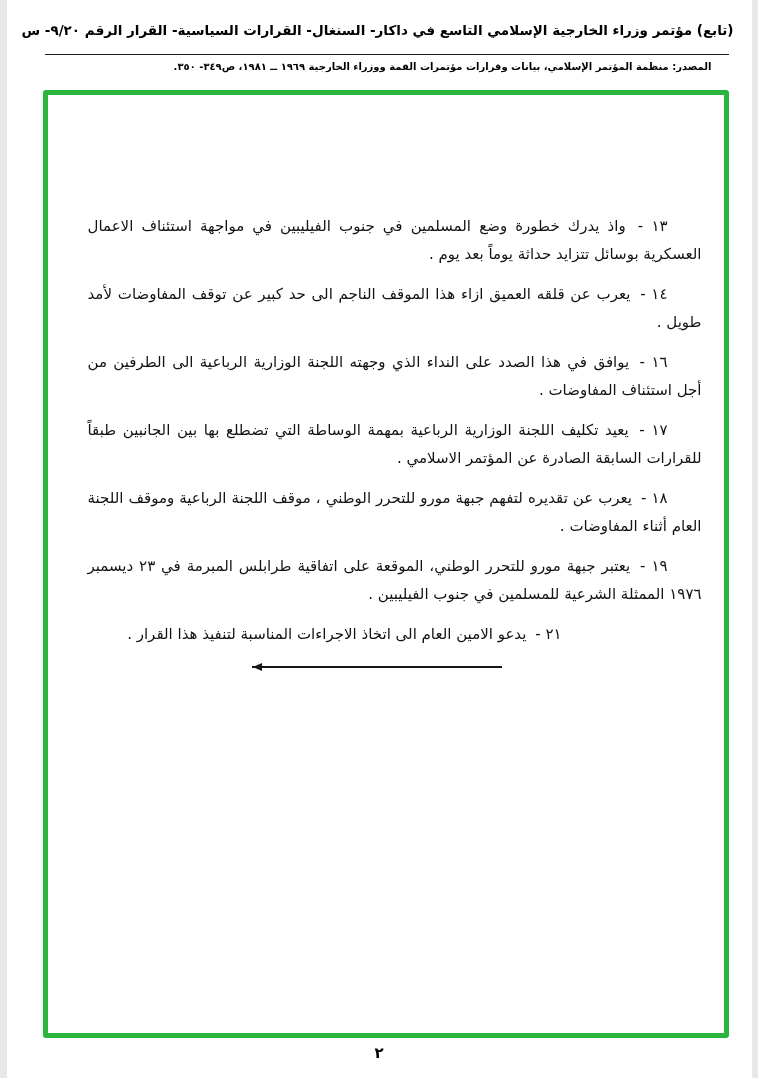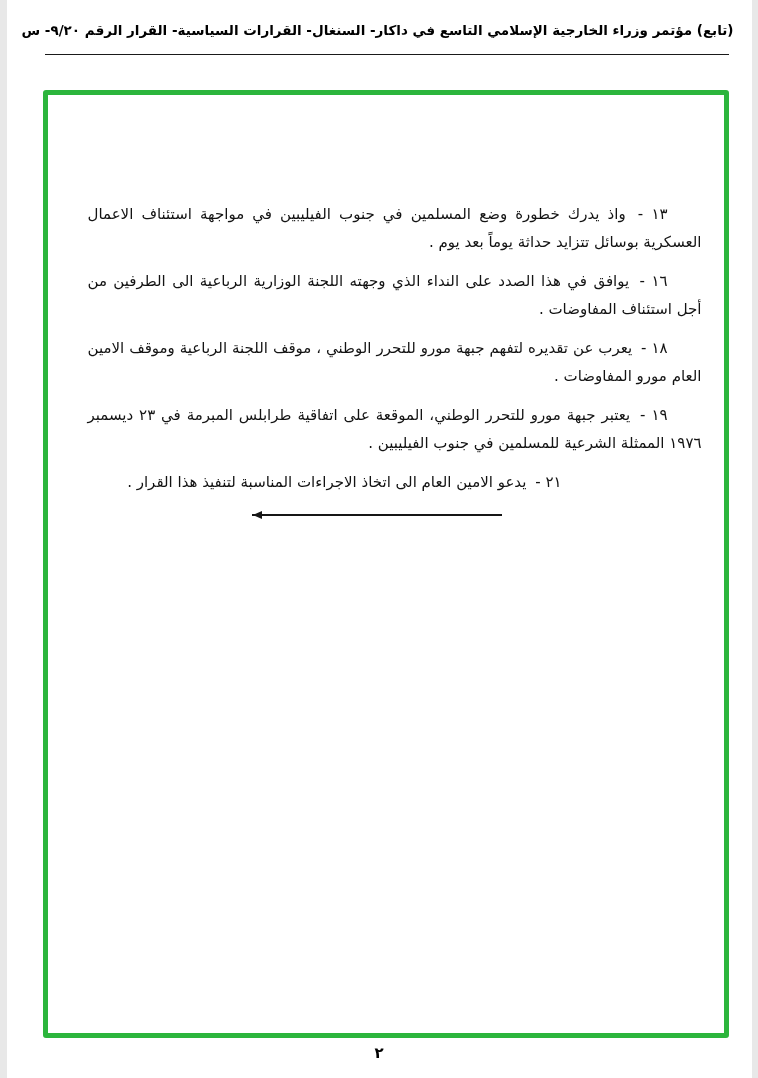--- a/index.html
+++ b/index.html
@@ -59,21 +59,21 @@
     border-radius: 3px;
     background: #ffffff;
   }
   .content {
     position: absolute;
     top: 105px;
     right: 22px;
     left: 40px;
   }
   .para {
-    margin: 0 0 11px 0;
+    margin: 12px 0 11px 0;
     font-size: 15px;
     line-height: 28px;
     text-align: justify;
     text-indent: 34px;
     color: #131313;
   }
   .para .num {
     padding-left: 4px;
   }
   .para.deep-indent {
@@ -107,33 +107,36 @@
 </style>
 </head>
 <body>
 
 <div class="page">
 
   <div class="header-title">(تابع)  مؤتمر وزراء الخارجية الإسلامي التاسع في داكار- السنغال- القرارات السياسية- القرار الرقم ٩/٢٠- س</div>
 
   <div class="header-rule"></div>
 
+  <div class="header-source">المصدر: منظمة المؤتمر الإسلامي، بيانات وقرارات مؤتمرات القمة ووزراء الخارجية ١٩٦٩ ــ ١٩٨١، ص٣٤٩- ٣٥٠.</div>
 
   <div class="frame" style="border-color: rgb(44, 181, 60);">
 
     <div class="content">
 
       <p class="para"><span class="num">١٣ -</span> <span>واذ يدرك خطورة وضع المسلمين في جنوب الفيليبين في مواجهة استئناف الاعمال العسكرية بوسائل تتزايد حداثة يوماً بعد يوم .</span></p>
 
+      <p class="para"><span class="num">١٤ -</span> <span>يعرب عن قلقه العميق ازاء هذا الموقف الناجم الى حد كبير عن توقف المفاوضات لأمد طويل .</span></p>
 
 
       <p class="para"><span class="num">١٦ -</span> <span>يوافق في هذا الصدد على النداء الذي وجهته اللجنة الوزارية الرباعية الى الطرفين من أجل استئناف المفاوضات .</span></p>
 
+      <p class="para"><span class="num">١٧ -</span> <span>يعيد تكليف اللجنة الوزارية الرباعية بمهمة الوساطة التي تضطلع بها بين الجانبين طبقاً للقرارات السابقة الصادرة عن المؤتمر الاسلامي .</span></p>
 
-      <p class="para"><span class="num">١٨ -</span> <span>يعرب عن تقديره لتفهم جبهة مورو للتحرر الوطني ، موقف اللجنة الرباعية وموقف الامين العام مورو المفاوضات .</span></p>
+      <p class="para"><span class="num">١٨ -</span> <span>يعرب عن تقديره لتفهم جبهة مورو للتحرر الوطني ، موقف اللجنة الرباعية وموقف اللجنة العام أثناء المفاوضات .</span></p>
 
       <p class="para"><span class="num">١٩ -</span> <span>يعتبر جبهة مورو للتحرر الوطني،  الموقعة على اتفاقية طرابلس المبرمة في ٢٣ ديسمبر ١٩٧٦ الممثلة الشرعية للمسلمين في جنوب الفيليبين .</span></p>
 
 
       <p class="para deep-indent"><span class="num">٢١ -</span> <span>يدعو الامين العام الى اتخاذ الاجراءات المناسبة لتنفيذ هذا القرار .</span></p>
 
       <div class="end-line"></div>
 
     </div>
   </div>

